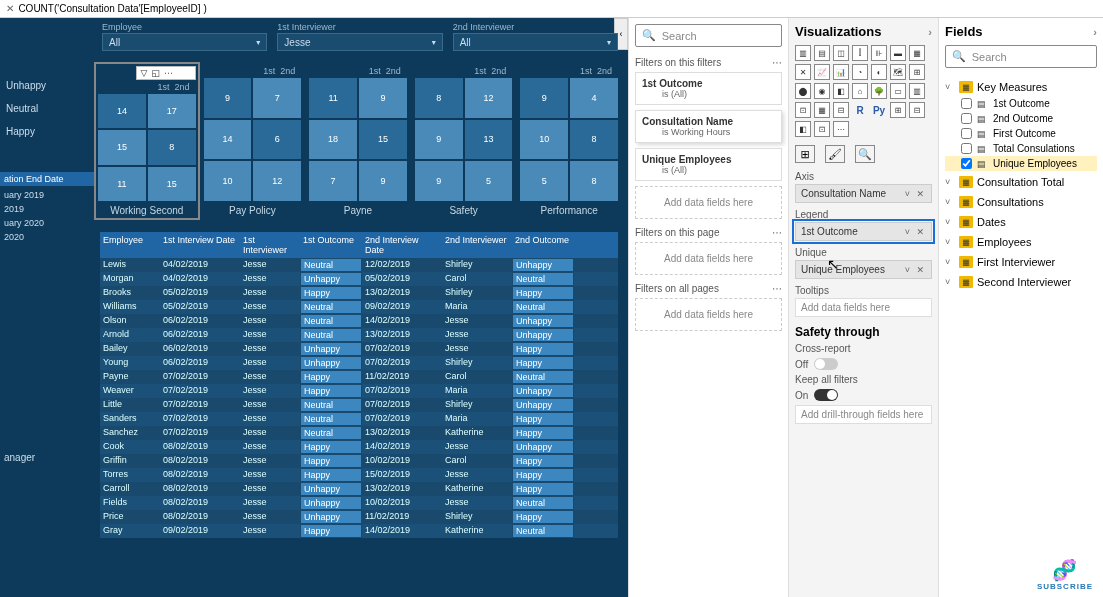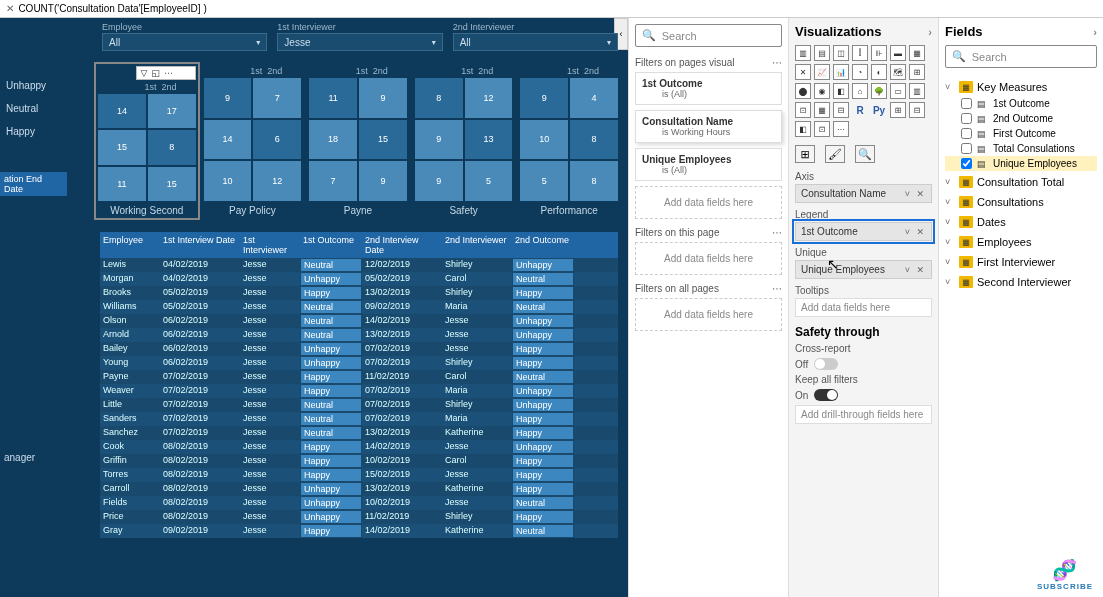--- a/index.html
+++ b/index.html
@@ -9,28 +9,28 @@
 .formula-bar .text { font-family: Consolas, monospace; }
 .main { flex: 1; display: flex; min-height: 0; }
 .canvas { flex: 1; background: #0d3a5a; position: relative; overflow: hidden; }
 .slicers-row { position: absolute; top: 4px; left: 102px; right: 10px; height: 40px; display: flex; gap: 10px; }
 .slicer { flex: 1; }
 .slicer-label { color: #9bb8cc; font-size: 9px; margin-bottom: 1px; }
 .slicer-box { background: #1a4c70; border: 1px solid #3a6a8a; height: 18px; display: flex; align-items: center; padding: 0 6px; color: #cde; font-size: 10px; position: relative; }
 .slicer-box::after { content: "▾"; position: absolute; right: 6px; font-size: 8px; }
 .left-filters { position: absolute; left: 0; top: 56px; width: 78px; }
 .left-filter { color: #cde; font-size: 10px; padding: 6px 6px; }
-.left-date { position: absolute; left: 0; top: 154px; width: 67px; background: #2066a5; color: #fff; font-size: 9px; padding: 2px 4px; }
+.left-date { position: absolute; left: 0; top: 154px; width: 94px; background: #2066a5; color: #fff; font-size: 9px; padding: 2px 4px; }
 .left-years { position: absolute; left: 0; top: 170px; width: 78px; }
 .left-years div { color: #cde; font-size: 9px; padding: 2px 4px; }
 .left-manager { position: absolute; left: 0; bottom: 130px; color: #cde; font-size: 10px; padding: 4px; }
 .treemaps { position: absolute; top: 48px; left: 98px; right: 10px; height: 150px; display: flex; gap: 8px; }
 .tm-col { flex: 1; display: flex; flex-direction: column; }
 .tm-head { color: #9bb8cc; font-size: 9px; margin-bottom: 2px; display: flex; justify-content: space-between; }
-.tm-head span { margin-right: 19px; }
+.tm-head span { margin-right: 6px; }
 .tm-body { flex: 1; display: grid; grid-template-columns: 1fr 1fr; grid-auto-rows: 1fr; gap: 2px; }
 .tm-cell { background: #4a8ab8; color: #fff; font-size: 9px; display: flex; align-items: center; justify-content: center; }
 .tm-cell.d { background: #2a6a98; }
 .tm-col.selected { outline: 2px solid #888; outline-offset: 2px; }
 .tm-toolbar { background: #fff; color: #333; font-size: 9px; padding: 1px 4px; display: flex; gap: 4px; margin-bottom: 2px; border: 1px solid #bbb; width: 60px; align-self: flex-end;}
 .tm-toolbar span { cursor: default; }
 .tm-label { color: #c5d8e6; font-size: 10px; text-align: center; margin-top: 4px; }
 .data-table { position: absolute; top: 214px; left: 100px; right: 10px; bottom: 0; overflow: hidden; }
 .dt-header, .dt-row { display: grid; grid-template-columns: 60px 80px 60px 62px 80px 70px 62px; font-size: 9px; }
 .dt-header { background: #2066a5; color: #fff; }
@@ -109,20 +109,26 @@
           <div class="slicer-label">2nd Interviewer</div>
           <div class="slicer-box">All</div>
         </div>
       </div>
     <div class="left-filters" id="leftf">
         <div class="left-filter">Unhappy</div>
         <div class="left-filter">Neutral</div>
         <div class="left-filter">Happy</div>
       </div>
     <div class="left-date">ation End Date</div>
+    <div class="left-years" id="lefty">
+        <div>uary 2019</div>
+        <div>2019</div>
+        <div>uary 2020</div>
+        <div>2020</div>
+      </div>
     <div class="left-manager">anager</div>
     <div class="treemaps" id="tms">
         <div class="tm-col selected">
           <div class="tm-toolbar">
             <span>▽</span>
             <span>◱</span>
             <span>⋯</span>
           </div>
           <div class="tm-head">
             <span></span>
@@ -393,21 +399,21 @@
         </div>
       </div>
   </div>
 
   <div class="filters-pane">
     <div class="search-box">
         <span class="sicon">🔍</span>
         <span>Search</span>
       </div>
     <div class="filter-section-title">
-        <span>Filters on pages visual</span>
+        <span>Filters on this filters</span>
         <span>⋯</span>
       </div>
     <div id="fvisual">
         <div class="filter-card">
           <div class="name">1st Outcome</div>
           <div class="val">is (All)</div>
         </div>
         <div class="filter-card active">
           <div class="name">Consultation Name</div>
           <div class="val">is Working Hours</div>

